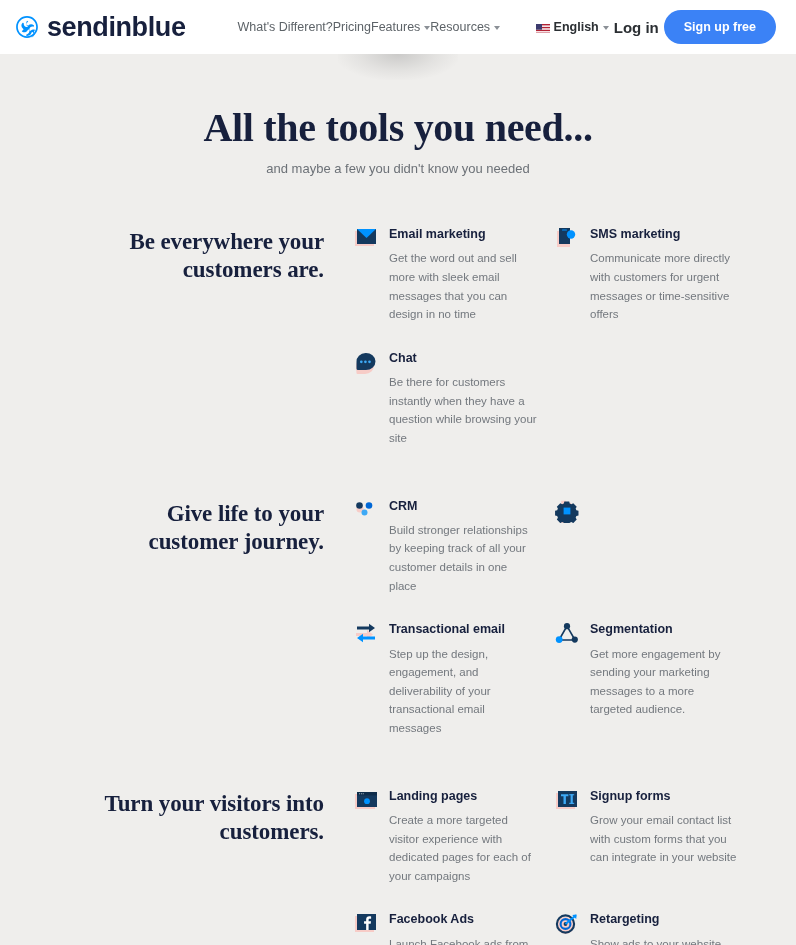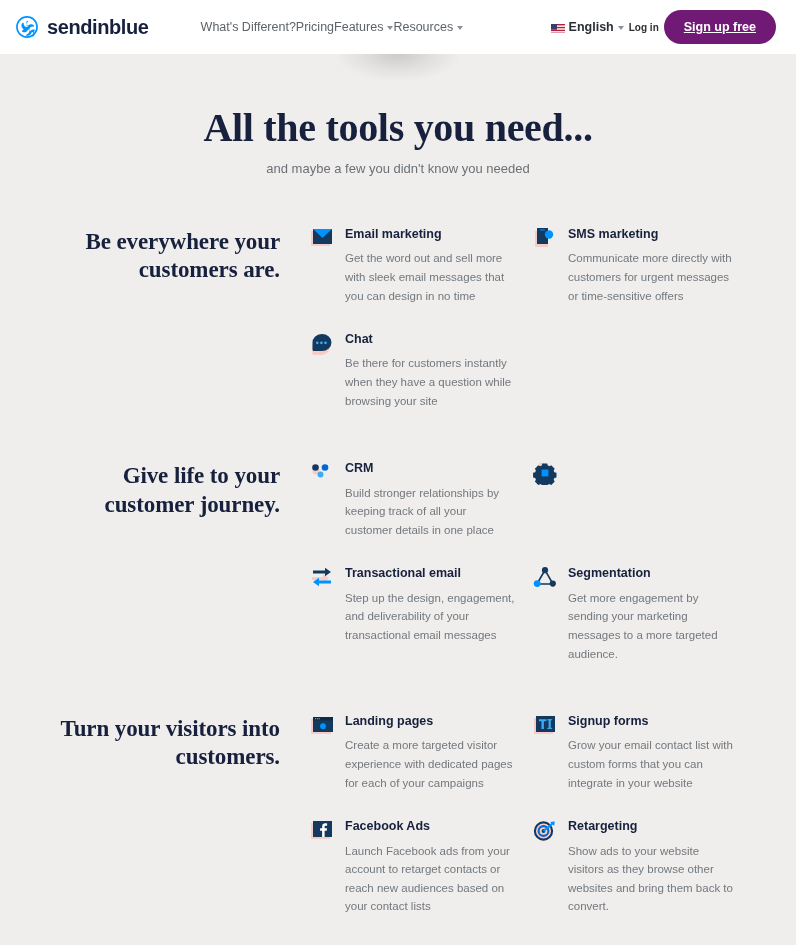--- a/index.html
+++ b/index.html
@@ -27,21 +27,21 @@
   }
   .logo {
     display: flex;
     align-items: center;
     gap: 7px;
     flex: 0 0 auto;
     cursor: pointer;
   }
   .logo-mark { width: 26px; height: 26px; display: block; }
   .logo-text {
-    font-size: 20px;
+    font-size: 27px;
     font-weight: 700;
     letter-spacing: -0.4px;
     color: #17203d;
     line-height: 1;
   }
 
   .nav {
     display: flex;
     align-items: center;
     margin-left: 52px;
@@ -82,37 +82,36 @@
   }
   .flag {
     width: 14px; height: 10px;
     display: inline-block;
     position: relative;
     top: 1px;
     overflow: hidden;
     border-radius: 1px;
   }
   .login {
-    font-size: 10px;
+    font-size: 15px;
     color: #2b2f33;
     cursor: pointer;
     font-weight: 600;
   }
   .signup {
-    background: #701a75;
+    background: #3b82f6;
     color: #ffffff;
     font-size: 12.5px;
     font-weight: 700;
     border: none;
     border-radius: 22px;
     padding: 10px 20px;
     cursor: pointer;
     font-family: inherit;
     white-space: nowrap;
-    text-decoration: underline;
   }
 
   
   .header-arc {
     position: absolute;
     left: 50%;
     top: 54px;
     transform: translateX(-50%);
     width: 120px;
     height: 26px;
@@ -140,20 +139,21 @@
     font-size: 13px;
     color: #6c7177;
   }
 
   
   .section {
     display: flex;
     padding-left: 60px;
     padding-right: 40px;
     margin-top: 42px;
+    margin-left: 44px;
   }
   .section-title {
     width: 250px;
     flex: 0 0 250px;
     text-align: right;
     padding-right: 30px;
     padding-top: 2px;
     font-family: "Liberation Serif", "DejaVu Serif", serif;
     font-size: 23px;
     font-weight: 700;

